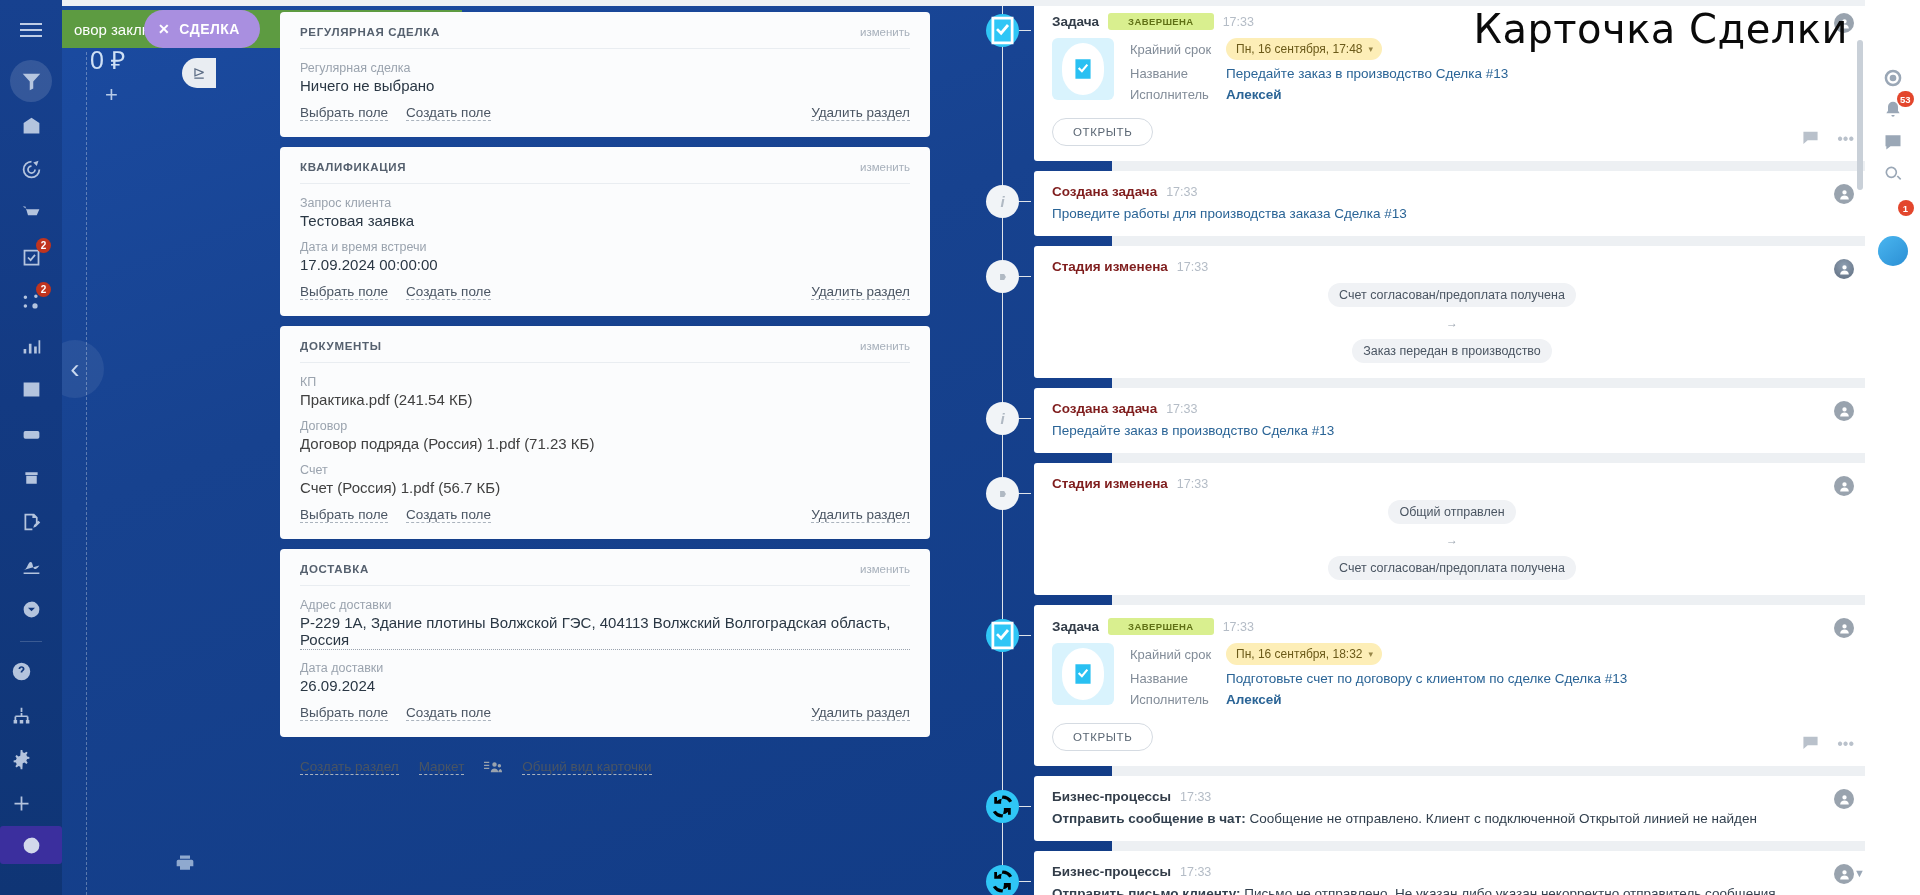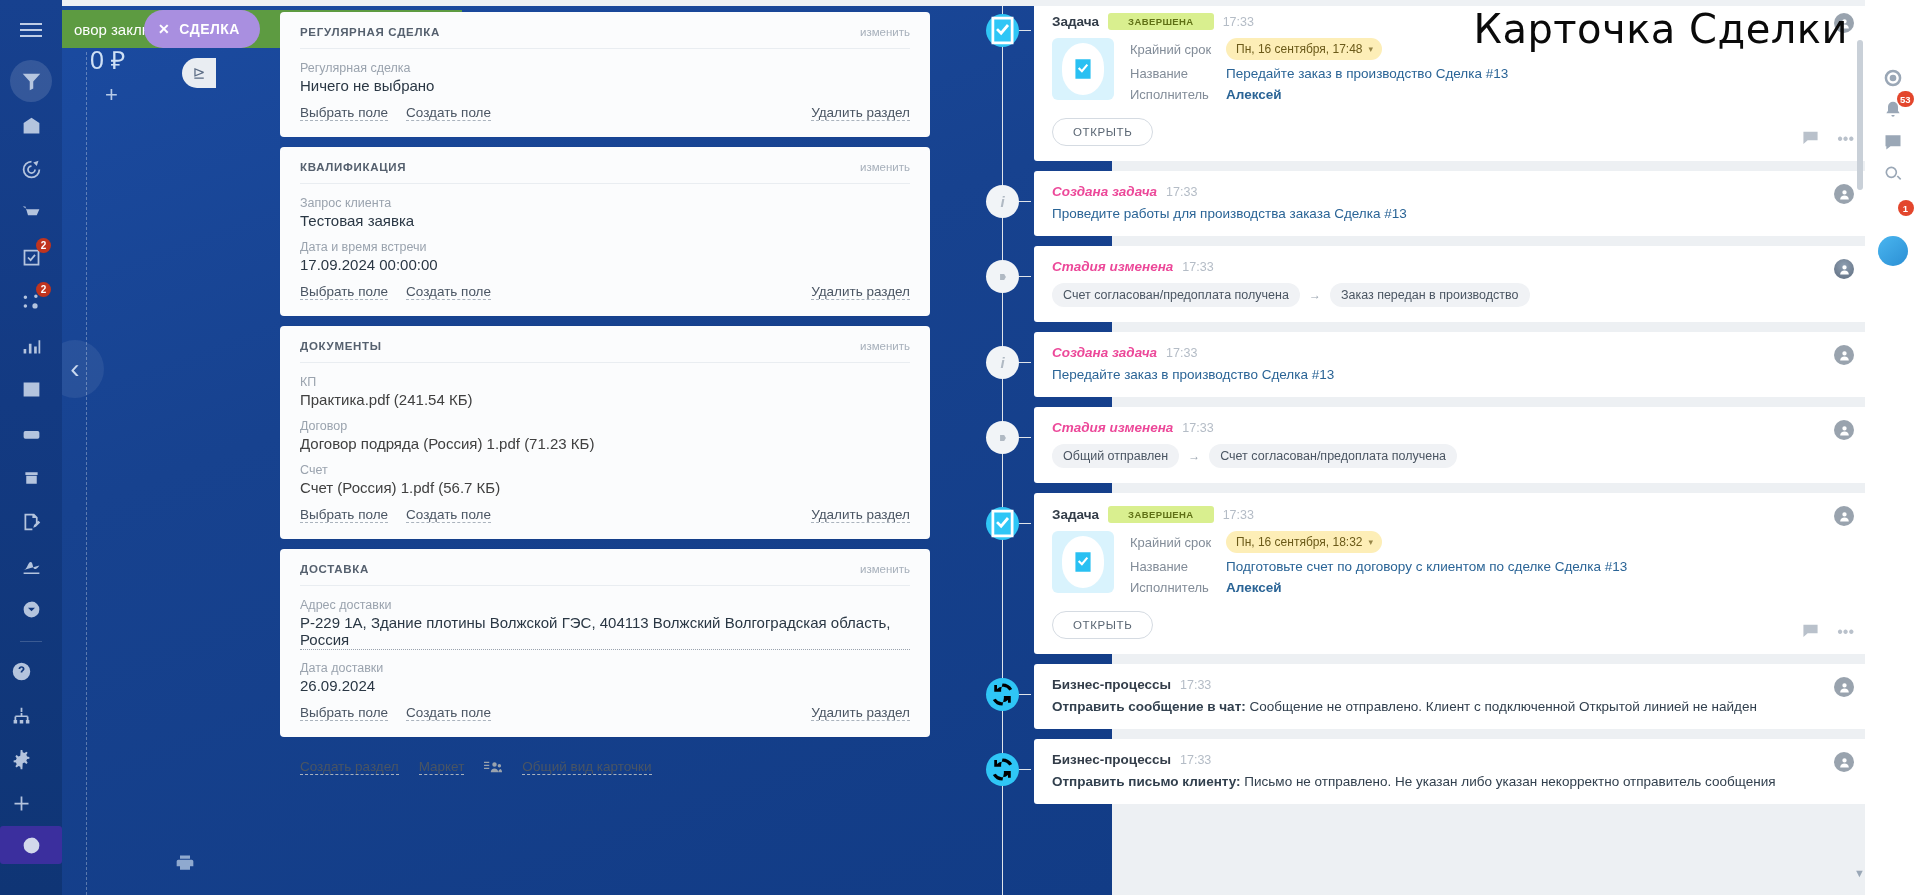--- a/index.html
+++ b/index.html
@@ -109,21 +109,21 @@
     display:flex; align-items:center; justify-content:center; z-index:3;
   }
   .tl-bullet.task { background:#2fc6f6; color:#fff; }
   .tl-bullet.info { background:#f1f4f7; color:#b0b9c3; font-style:italic; font-weight:700; font-size:15px;}
   .tl-bullet.stage { background:#f1f4f7; color:#b0b9c3; }
   .tl-bullet.bp { background:#2fc6f6; color:#fff; }
   .tl-connector { position:absolute; left:39px; top:30px; width:12px; height:1px; background:#dfe4ea; z-index:2;}
   .tl-card { background:#fff; border-radius:3px; padding:13px 18px 15px 18px; position:relative; }
   .tl-head { display:flex; align-items:center; gap:9px; margin-bottom:2px; }
   .tl-kind { font-size:13.5px; color:#333d49; font-weight:700; }
-  .tl-kind.muted { color:#ec4899; font-weight:700;font-style:italic; }
+  .tl-kind.muted { color:#7f1d1d; font-weight:700; }
   .tl-time { font-size:12.5px; color:#b4bcc6; }
   .badge-done {
     background:#d9ef8f; color:#5f7015; font-size:9.5px; font-weight:700; letter-spacing:.4px;
     padding:3px 20px; border-radius:3px; text-transform:uppercase;
   }
   .tl-avatar {
     position:absolute; right:16px; top:13px; width:20px; height:20px; border-radius:50%;
     background:#99a3ae; display:flex; align-items:center; justify-content:center;
   }
   .tl-avatar svg { width:13px;height:13px;fill:#fff;}
@@ -147,21 +147,21 @@
   }
   .deadline-pill .chev { font-size:9px; opacity:.7; }
   .open-btn {
     margin-top:10px; display:inline-block; border:1px solid #d5dbe2; border-radius:16px;
     padding:7px 20px; font-size:11.5px; letter-spacing:.6px; color:#5a6673; background:#fff;
   }
   .card-foot-icons { position:absolute; right:16px; bottom:12px; display:flex; gap:18px; color:#b9c1cb; }
   .tl-text { font-size:13.5px; color:#2a6496; margin-top:7px; }
   .tl-text.dark { color:#32404e; }
   .tl-text.dark b { font-weight:700; }
-  .stage-chips { display:flex; align-items:center; gap:9px; margin-top:9px; }
+  .stage-chips { display:flex; align-items:center; gap:9px; margin-top:9px;flex-direction:column; }
   .chip { background:#f0f2f5; color:#4a5562; font-size:12.5px; padding:5px 11px; border-radius:12px; }
   .chip-arrow { color:#9aa3ae; font-size:12px; }
 
   
   .right-rail {
     position:absolute; right:0; top:0; width:55px; height:895px; background:#fff; z-index:40;
     display:flex; flex-direction:column; align-items:center; padding-top:62px; gap:13px;
   }
   .r-ico { position:relative; width:32px;height:32px; display:flex;align-items:center;justify-content:center;
     color:#9aa7b6; }

